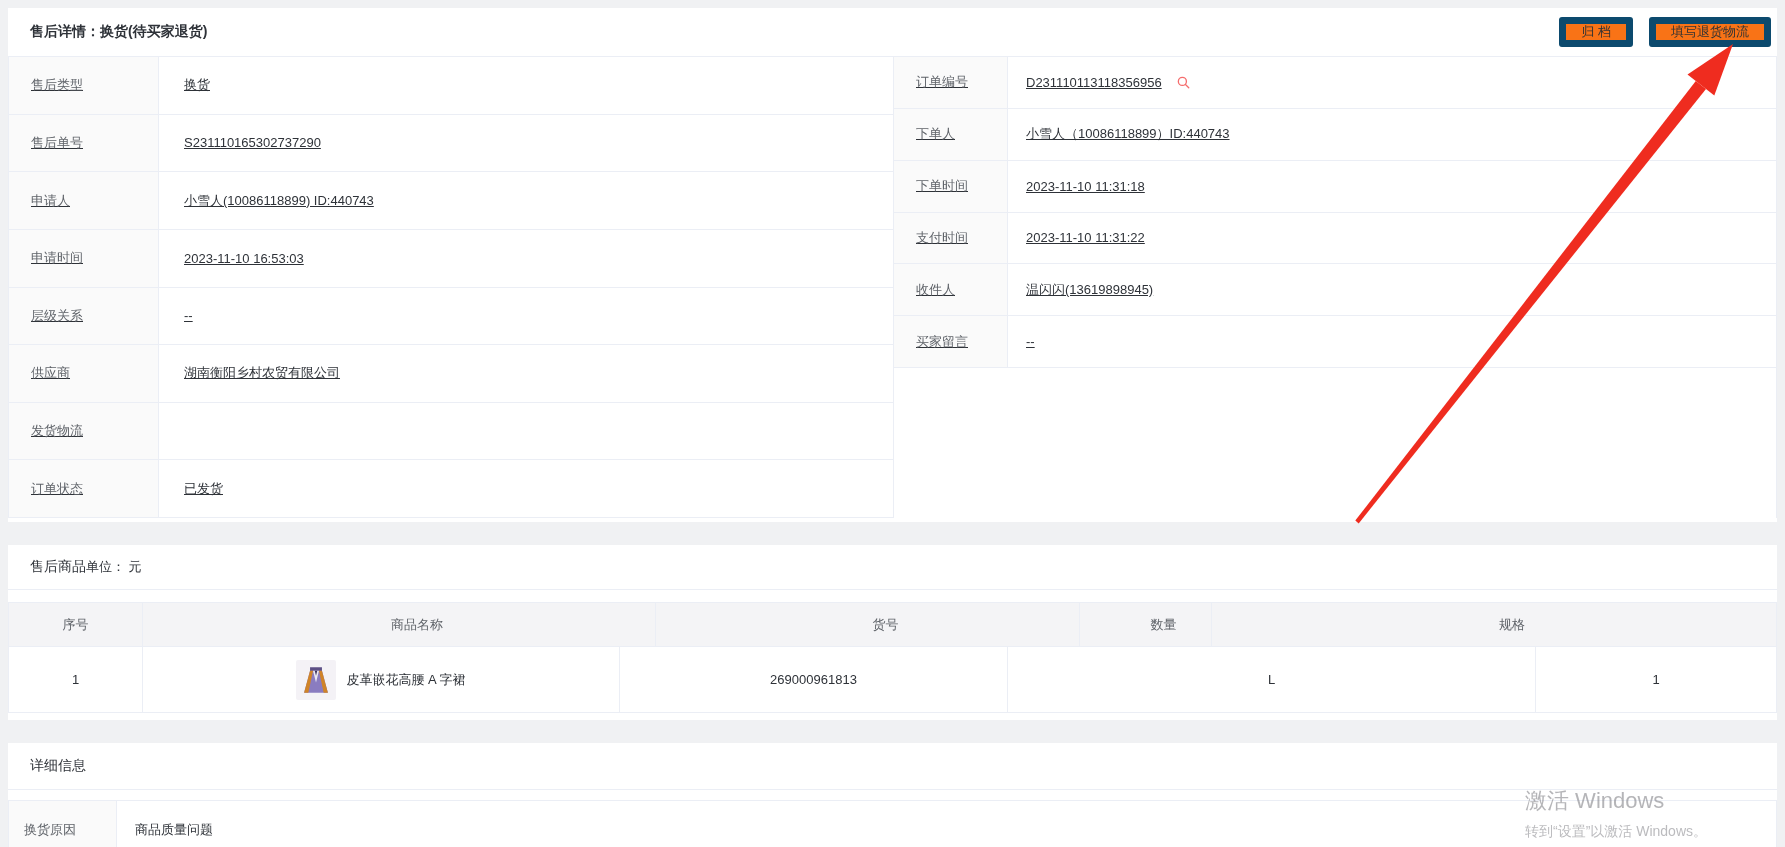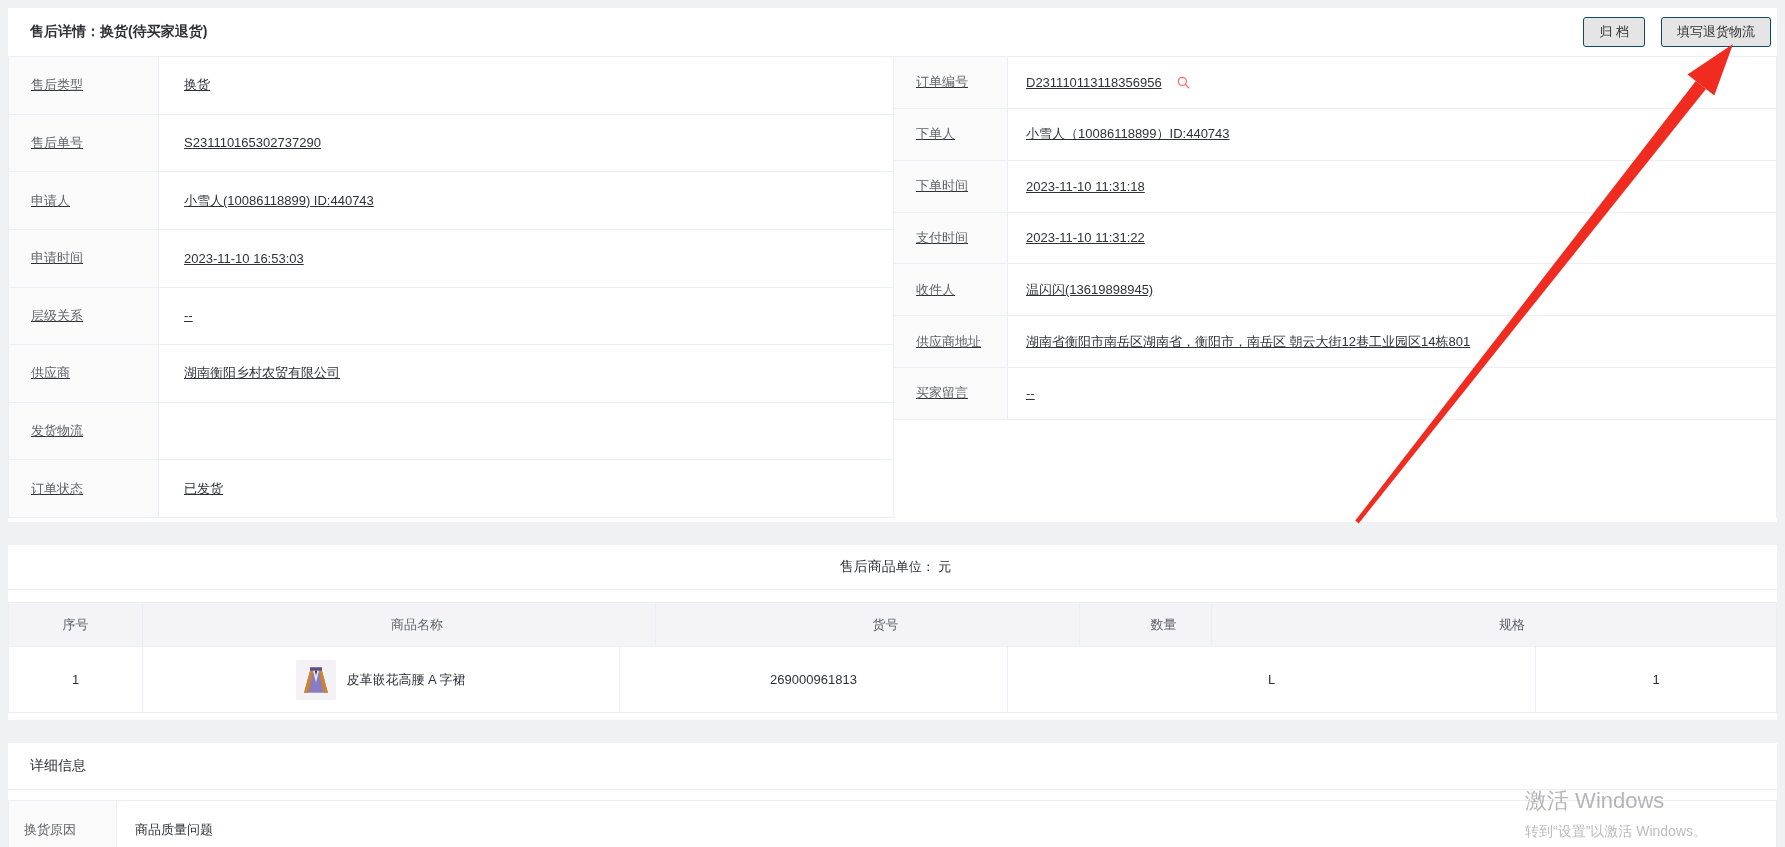--- a/index.html
+++ b/index.html
@@ -12,21 +12,21 @@
   .panel{position:absolute;left:8px;width:1769px;background:#fff;box-sizing:border-box;}
   #panel-main{top:8px;height:514px;}
   #panel-products{top:545px;height:175px;}
   #panel-detail{top:743px;height:115px;}
 
   
   .main-header{height:48px;display:flex;align-items:center;justify-content:space-between;
     padding:0 6px 0 22px;box-sizing:border-box;}
   .main-title{font-size:14px;font-weight:700;color:#2e3238;}
   .btn-group{display:flex;gap:16px;}
-  .btn{height:30px;padding:0 15px;background:#e5e5e5;border:1px solid #0c4a6e;border-radius:3px;
+  .btn{height:30px;padding:0 15px;background:#f97316;border:7px solid #0c4a6e;border-radius:3px;
     font-size:13px;color:#333;display:flex;align-items:center;cursor:pointer;
     font-family:"Liberation Sans",sans-serif;}
 
   
   .dwrap{display:flex;height:461px;border:1px solid #ebeef5;border-bottom:none;box-sizing:content-box;text-decoration:underline;}
   .dcol-left{width:885px;border-right:1px solid #ebeef5;display:flex;flex-direction:column;box-sizing:border-box;}
   .dcol-right{flex:1;display:flex;flex-direction:column;}
   .drow{display:flex;border-bottom:1px solid #ebeef5;box-sizing:border-box;}
   .dcol-left .drow{height:57.625px;}
   .dcol-right .drow{height:51.857px;}
@@ -36,21 +36,21 @@
   .dcol-right .dlbl{width:114px;}
   .dval{flex:1;display:flex;align-items:center;color:#2e3238;}
   .dcol-left .dval{padding-left:25px;}
   .dcol-right .dval{padding-left:18px;}
   .ship-part{margin-right:14px;}
   .icon-btn{display:flex;align-items:center;cursor:pointer;}
   .ship-icons{display:flex;gap:18px;margin-left:22px;}
   .search-icon-wrap{margin-left:14px;}
 
   
-  .sect-header{height:45px;display:flex;align-items:center;justify-content:center;
+  .sect-header{height:45px;display:flex;align-items:center;justify-content:flex-start;
     padding:0 16px 0 22px;border-bottom:1px solid #ebeef5;box-sizing:border-box;}
   .sect-title{font-size:14px;color:#2e3238;}
   .unit-label{font-size:13px;color:#2e3238;}
   .ptable{margin-top:12px;border:1px solid #ebeef5;border-bottom:none;}
   .prow{display:flex;border-bottom:1px solid #ebeef5;box-sizing:border-box;}
   .prow.head{height:44px;background:#f4f4f6;color:#5f6369;gap:36px;}
   .prow.body{height:66px;background:#fff;}
   .pcell{display:flex;align-items:center;justify-content:center;border-right:1px solid #ebeef5;
     box-sizing:border-box;text-align:center;}
   .pcell:last-child{border-right:none;}
@@ -144,24 +144,20 @@
         <div class="dlbl">下单时间</div>
         <div class="dval">2023-11-10 11:31:18</div>
       </div>
       <div class="drow">
         <div class="dlbl">支付时间</div>
         <div class="dval">2023-11-10 11:31:22</div>
       </div>
       <div class="drow">
         <div class="dlbl">收件人</div>
         <div class="dval">温闪闪(13619898945)</div>
-      </div>
-      <div class="drow">
-        <div class="dlbl">供应商地址</div>
-        <div class="dval">湖南省衡阳市南岳区湖南省，衡阳市，南岳区 朝云大街12巷工业园区14栋801</div>
       </div>
       <div class="drow">
         <div class="dlbl">买家留言</div>
         <div class="dval">--</div>
       </div>
     </div>
   </div>
 </div>
 
 <div class="panel" id="panel-products">

